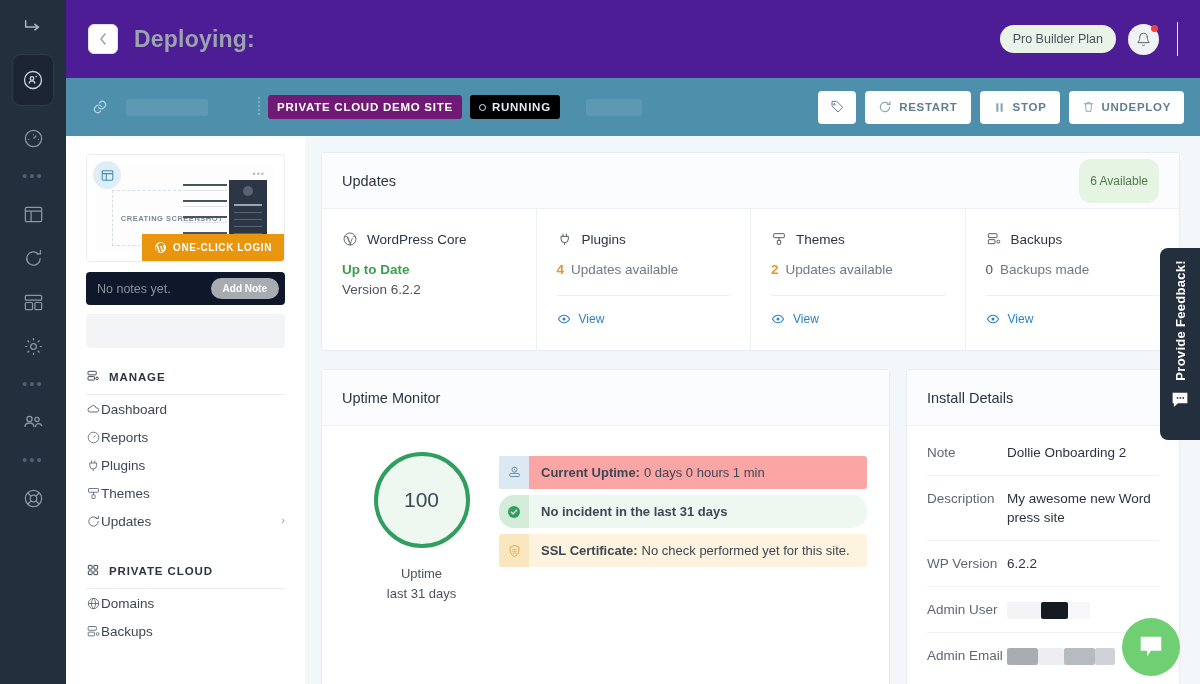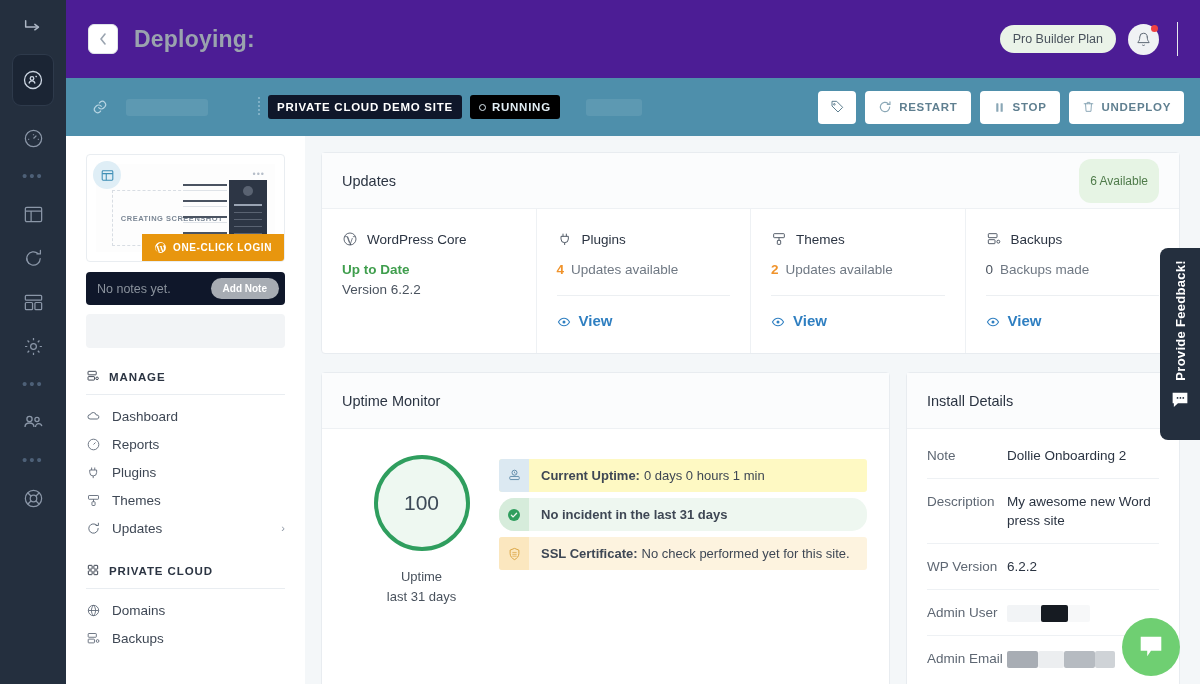--- a/index.html
+++ b/index.html
@@ -70,21 +70,21 @@
   .link-icon { color: #b9d6e3; display: flex; align-items: center; }
   .redact {
     background: rgba(255,255,255,0.09); border-radius: 3px; height: 17px;
   }
   .redact-a { width: 82px; margin-left: 18px; }
   .redact-b { width: 56px; margin-left: 18px; }
   .teal-center { display: flex; align-items: center; gap: 8px; margin-left: 50px; }
   .dotted-sep { width:2px; height: 20px; background:
       repeating-linear-gradient(to bottom,#7fb0c6 0 2px, transparent 2px 4px); }
   .chip-green {
-    background: #0f172a; color: #fff; font-size: 11.5px; font-weight: bold;
+    background: #701a75; color: #fff; font-size: 11.5px; font-weight: bold;
     letter-spacing: .75px; padding: 6px 9px; border-radius: 3px; white-space: nowrap;
   }
   .chip-status {
     background: #000000; color: #e3eff5; font-size: 11.5px; font-weight: bold;
     letter-spacing: .75px; padding: 6px 9px; border-radius: 3px;
     display: flex; align-items: center; gap: 6px; white-space: nowrap;
   }
   .chip-ring { width: 7px; height: 7px; border-radius: 50%; border: 1.5px solid #dbe9f1; }
   .teal-actions { margin-left: auto; display: flex; align-items: center; gap: 9px; }
   .wbtn {
@@ -144,21 +144,21 @@
   }
   .blank-card { margin-top: 9px; background: #f2f4f6; border-radius: 4px; height: 34px; }
 
   .nav-group { margin-top: 21px; }
   .nav-head {
     display: flex; align-items: center; gap: 9px; color: #2b3442;
     font-size: 11.5px; font-weight: bold; letter-spacing: .9px;
     padding-bottom: 9px; border-bottom: 1px solid #e9edf1;
   }
   .nav-item {
-    display: flex; align-items: center; gap: 11px; height: 28px; color: #3e4754;
+    display: flex; align-items: flex-start; height: 28px; color: #3e4754;
     font-size: 13.5px; cursor: pointer;
   }
   .nav-item .ni { color: #5b6personal; }
   .nav-item .ni { color: #5b6675; display: flex; align-items: center; }
   .nav-item .chev { margin-left: auto; color: #8d96a3; font-size: 11px; }
   .nav-list { padding-top: 7px; }
 
   
   .content { flex: 1 1 auto; padding: 16px 20px 0 16px; min-width: 0; overflow: hidden; }
   .card {
@@ -181,42 +181,42 @@
   .upd-label { display: flex; align-items: center; gap: 9px; font-size: 13.5px; color: #2b3442; }
   .upd-label .ui { color: #3b4554; display:flex; }
   .upd-stat { margin-top: 15px; font-size: 13.5px; display: flex; gap: 7px; align-items: baseline; }
   .num-orange { color: #f0932b; font-weight: bold; }
   .num-grey { color: #4a535f; }
   .muted { color: #6f7883; }
   .green-b { color: #3f9e4d; font-weight: bold; font-size: 13.5px; }
   .ver { margin-top: 5px; font-size: 13.5px; color: #4a535f; }
   .upd-div { margin-top: 18px; height: 1px; background: #eceff2; }
   .view-link {
-    margin-top: 16px; display: flex; align-items: flex-end; gap: 8px;
-    color: #2f7fc1; font-size: 15px; cursor: pointer; font-weight: bold;
+    margin-top: 16px; display: flex; align-items: center; gap: 8px;
+    color: #2f7fc1; font-size: 12px; cursor: pointer;
   }
 
   
   .lower { display: flex; gap: 16px; margin-top: 18px; }
   .uptime-card { flex: 1 1 auto; min-width: 0; }
   .install-card { width: 274px; flex: 0 0 274px; }
   .uptime-body { display: flex; padding: 26px 22px 30px 22px; }
   .gauge-wrap { width: 155px; flex: 0 0 155px; display: flex; flex-direction: column; align-items: center; }
   .gauge {
     width: 96px; height: 96px; border-radius: 50%; border: 4px solid #2f9e5e;
     background: #eef8f1; display: flex; align-items: center; justify-content: center;
     color: #3d4a57; font-size: 21px;
   }
   .gauge-cap { margin-top: 16px; font-size: 13px; color: #49525d; text-align: center; line-height: 20px; }
   .rows { flex: 1 1 auto; min-width: 0; padding-top: 4px; }
   .srow { display: flex; align-items: stretch; margin-bottom: 6px; border-radius: 3px; overflow: hidden; }
   .srow-icon { width: 30px; flex: 0 0 30px; display: flex; align-items: center; justify-content: center; }
   .srow-txt { flex: 1 1 auto; display: flex; align-items: center; padding: 9px 12px; font-size: 13px; color: #3e4754; }
   .srow-txt b { font-weight: bold; margin-right: 4px; }
-  .srow.blue { background: #fef9c3; } .srow.blue .srow-icon { background: #dce9f2; color:#5d89a8; }
+  .srow.blue { background: #fca5a5; } .srow.blue .srow-icon { background: #dce9f2; color:#5d89a8; }
   .srow.green { background: #eef7f0; border-radius: 15px; } .srow.green .srow-icon { background: #d6ecdb; color:#2f9e5e; }
   .srow.amber { background: #fdf3df; } .srow.amber .srow-icon { background: #fbe7bf; color:#d9a13c; }
 
   
   .inst-body { padding: 4px 20px 10px 20px; }
   .inst-row { display: flex; padding: 13px 0; border-bottom: 1px solid #eef1f4; font-size: 13.5px; }
   .inst-row:last-child { border-bottom: none; }
   .inst-k { width: 80px; flex: 0 0 80px; color: #5e6773; line-height: 19px; }
   .inst-v { flex: 1 1 auto; color: #2b3442; line-height: 19px; word-break: break-word; }
   .blk { display: inline-block; height: 17px; vertical-align: middle; border-radius: 2px; }

